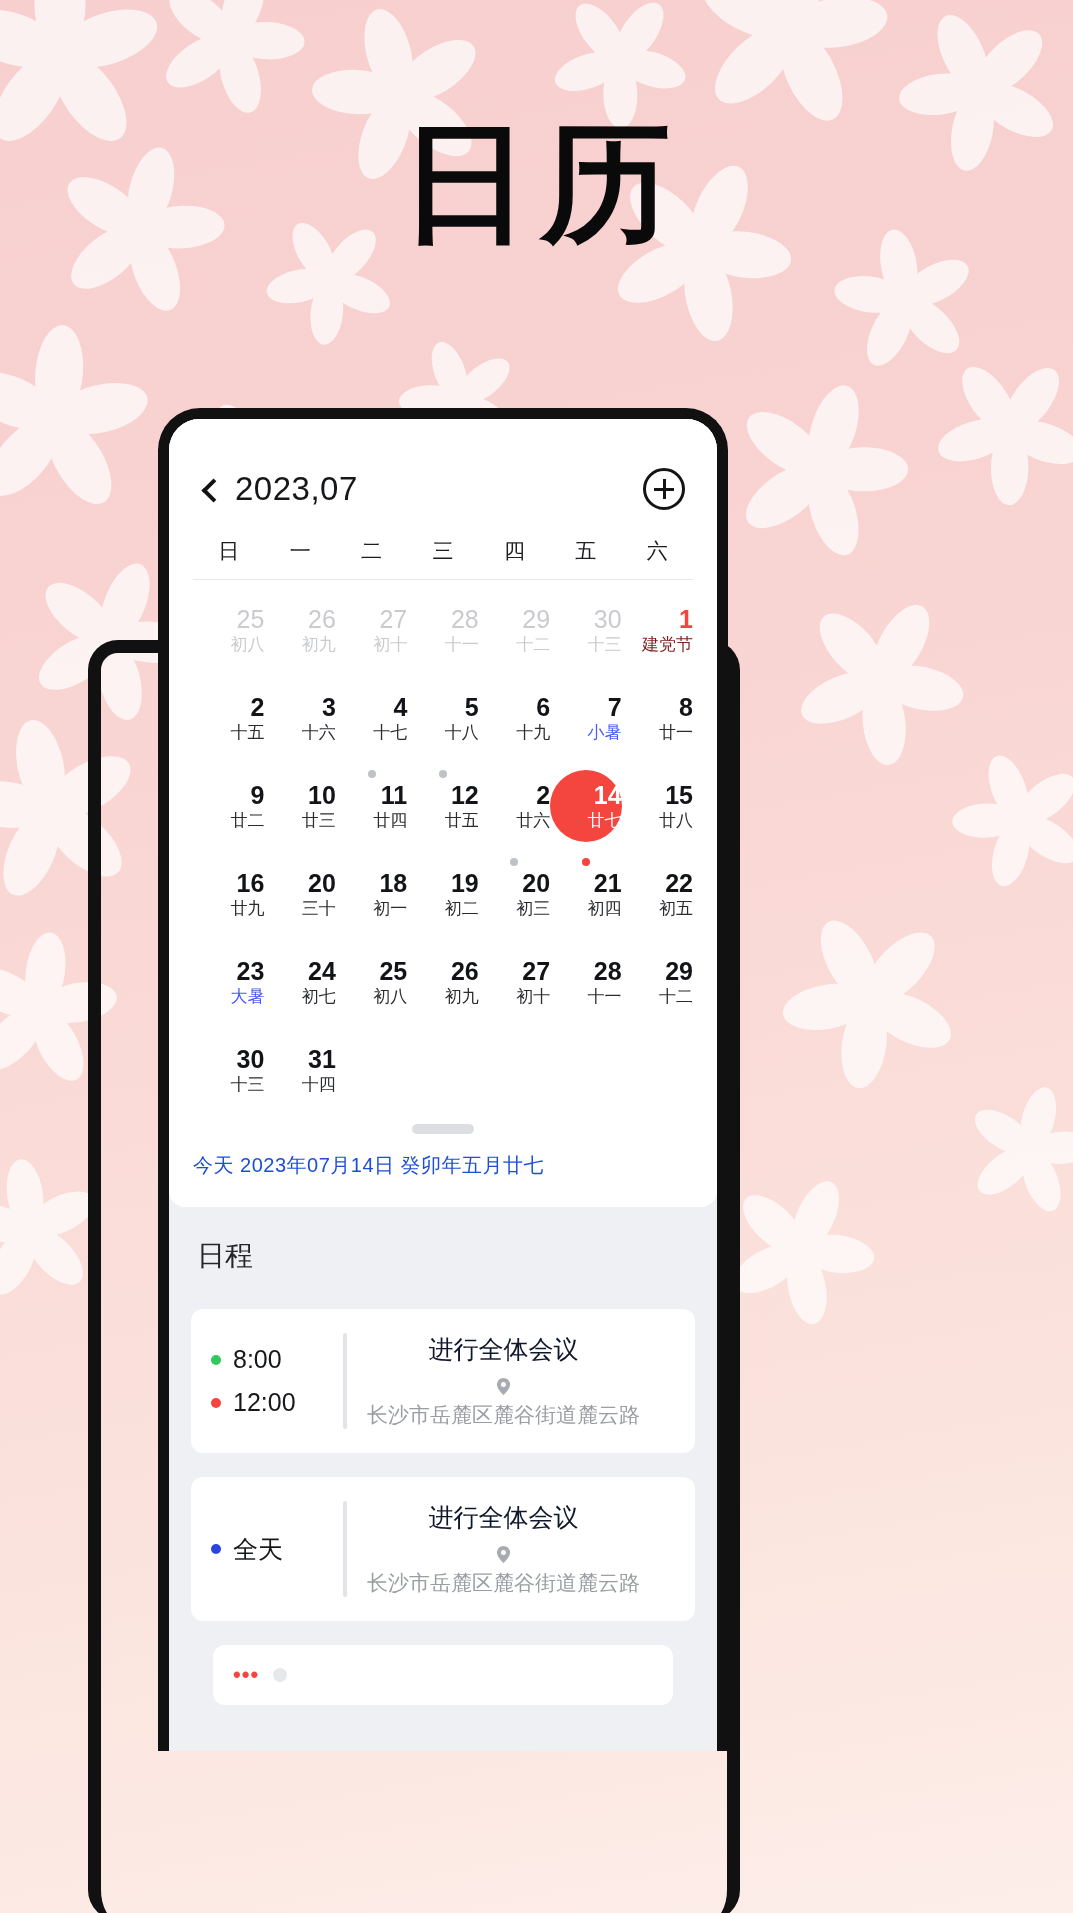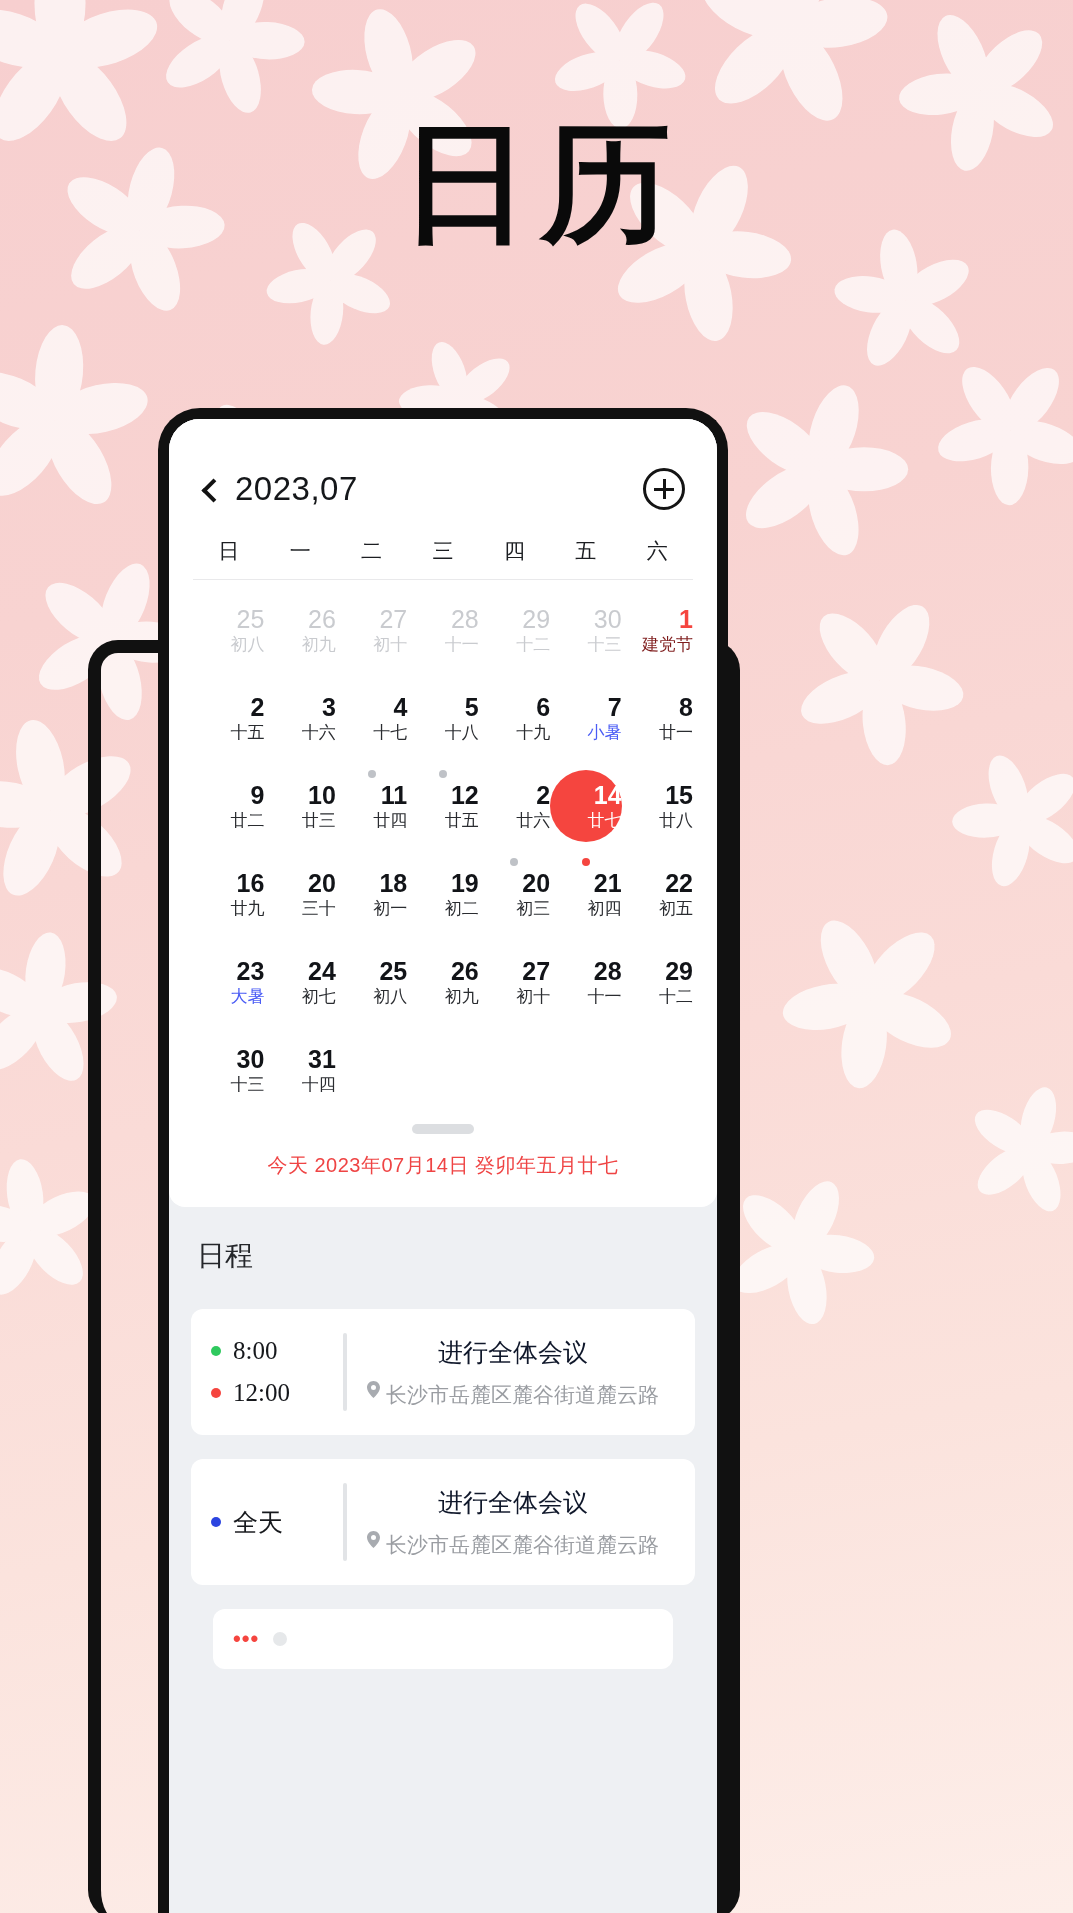--- a/index.html
+++ b/index.html
@@ -43,21 +43,21 @@
     z-index: 1;
     background: transparent;
   }
 
   
   .phone {
     position: absolute;
     left: 158px;
     top: 408px;
     width: 570px;
-    height: 1505px;
+    height: 1343px;
     border: 11px solid #111;
     border-bottom: none;
     border-radius: 42px 42px 0 0;
     background: #eceef1;
     overflow: hidden;
     z-index: 2;
   }
 
   .screen {
     position: absolute;
@@ -183,23 +183,23 @@
   .day.selected .dnum, .day.selected .dlunar { color: #fff; position: relative; z-index: 2; }
 
   .drag-handle {
     width: 62px; height: 10px;
     border-radius: 6px;
     background: #dcdee1;
     margin: 10px auto 0 auto;
   }
 
   .today-line {
-    text-align: center;
+    text-align: left;
     font-size: 20px;
-    color: #ef4444;
+    color: #1d4ed8;
     padding: 18px 0 12px 0;
     letter-spacing: 0.5px;
   }
 
   
   .schedule {
     padding: 30px 22px 0 22px;
   }
   .schedule-title {
     font-size: 28px;
@@ -217,40 +217,40 @@
     margin-bottom: 24px;
     min-height: 126px;
   }
   .event-times {
     width: 132px;
     flex: none;
     display: flex;
     flex-direction: column;
     justify-content: space-between;
     gap: 14px;
-    font-family: Liberation Serif, serif;
   }
   .time-row { display: flex; align-items: center; gap: 12px; }
   .tdot { width: 10px; height: 10px; border-radius: 50%; flex: none; }
   .time-label { font-size: 25px; color: #16181c; }
   .event-sep {
     width: 4px;
     align-self: stretch;
     background: #e2e4e7;
     border-radius: 2px;
     margin-right: 20px;
   }
   .event-body { display: flex; flex-direction: column; gap: 12px; }
   .event-title { font-size: 25px; color: #0f172a; text-align: center; }
   .event-loc {
     font-size: 21px;
     color: #9a9da2;
     display: flex;
-    align-items: flex-start;
+    align-items: center;
     gap: 6px;
+    flex-direction: column;
   }
   .pin {
     width: 13px; height: 17px; flex: none;
     display: inline-block;
   }
 
   
   .peek-card {
     background: #fff;
     border-radius: 12px;

